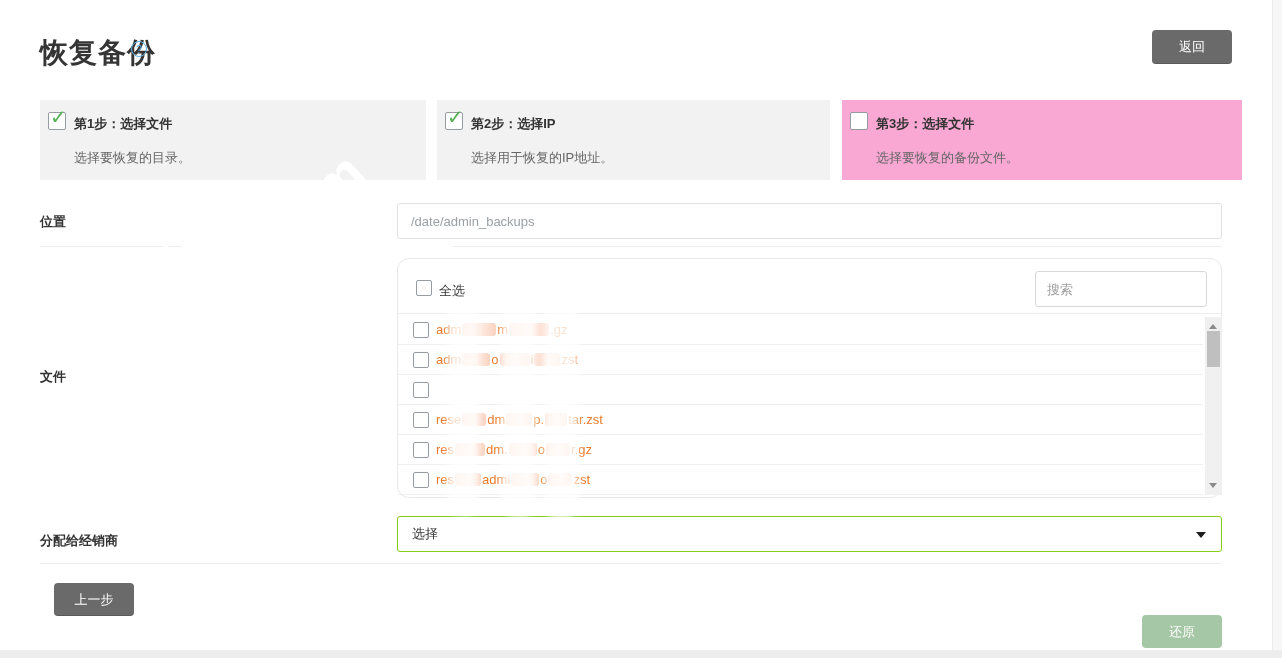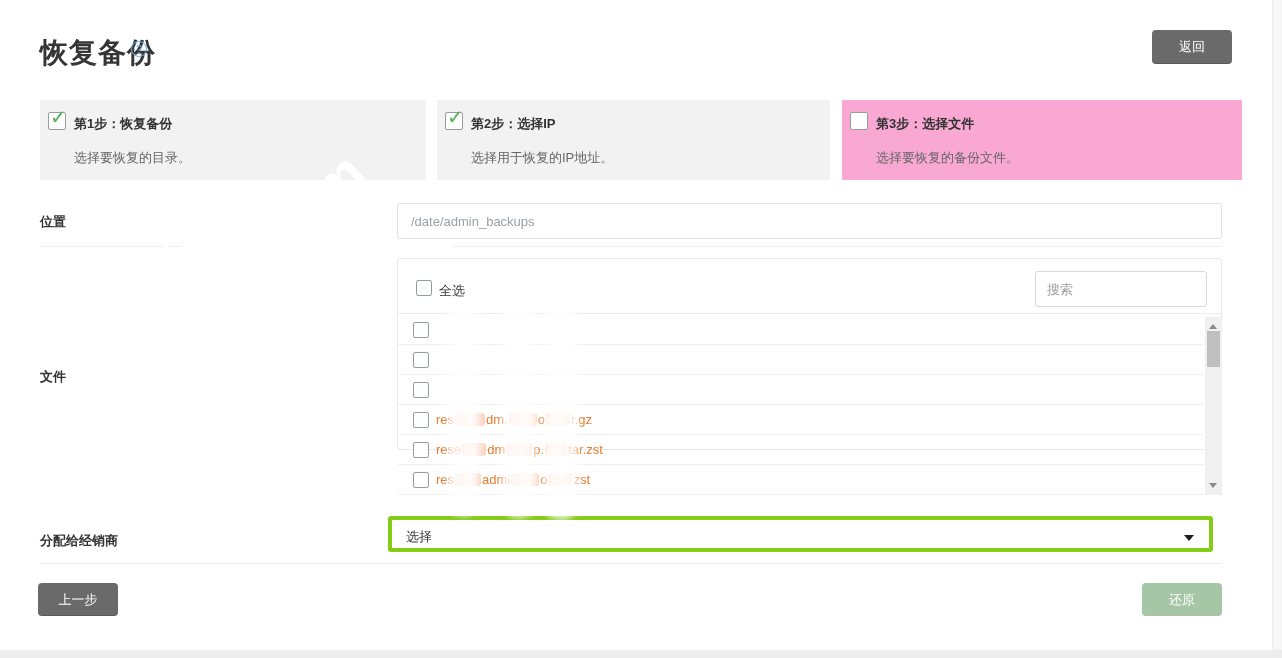--- a/index.html
+++ b/index.html
@@ -8,21 +8,21 @@
 
   
   .right-gutter { position:absolute; left:1272px; top:0; width:10px; height:658px; background:#f7f7f8; border-left:1px solid #ececec; }
   .bottom-bar { position:absolute; left:0; top:650px; width:1282px; height:8px; background:#ededed; }
 
   
   .page-title { position:absolute; left:40px; top:34px; font-size:28px; font-weight:bold; color:#353535; letter-spacing:1px; }
   .help-icon { position:absolute; left:131px; top:41px; width:16px; height:16px; border:1px solid #5fb0e5; border-radius:50%; color:#5fb0e5; font-size:11px; line-height:14px; text-align:center; cursor:pointer; }
   .btn { position:absolute; border:none; border-radius:4px; color:#fff; font-size:13px; text-align:center; cursor:pointer; font-family:inherit; }
   .btn.dark { background:#6a6a6a; box-shadow:inset 0 -1px 0 rgba(0,0,0,.15); }
-  .btn.green { background:#a5c7a5; }
+  .btn.green { background:#a5c7a5;margin-top:32px; }
   .back-btn { left:1152px; top:30px; width:80px; height:34px;text-align:center; }
 
   
   .step { position:absolute; top:100px; height:80px; background:#f2f2f2; }
   .step.s1 { left:40px; width:386px; }
   .step.s2 { left:437px; width:393px; }
   .step.s3 { left:842px; width:400px; background:#f9a8d4; }
   .step-label { position:absolute; left:34px; top:15px; font-size:13px; font-weight:bold; color:#333; }
   .step-desc  { position:absolute; left:34px; top:49px; font-size:13px; color:#666; }
 
@@ -40,21 +40,21 @@
 
   .location-input { position:absolute; left:397px; top:203px; width:825px; height:36px; border:1px solid #e2e2e2; border-radius:3px; background:#fff; color:#9aa0a4; font-size:13px; padding:0 13px; font-family:inherit; outline:none; }
 
   .divider { position:absolute; height:1px; background:#ededed; }
   .d1a { left:40px; top:246px; width:123px; }
   .d1b { left:168px; top:246px; width:14px; }
   .d1c { left:453px; top:246px; width:769px; }
   .d2  { left:40px; top:563px; width:1182px; }
 
   
-  .file-panel { position:absolute; left:397px; top:258px; width:825px; height:192px; border:1px solid #e8e8e8; border-radius:3px; background:#fff; }
+  .file-panel { position:absolute; left:397px; top:258px; width:825px; height:240px; border:1px solid #e8e8e8; border-radius:12px; background:#fff; }
   .panel-head { position:absolute; left:0; top:0; width:100%; height:55px; border-bottom:1px solid #ececec; }
   .panel-head .cb { left:18px; top:21px; }
   .select-all-label { position:absolute; left:41px; top:23px; font-size:13px; color:#333; }
   .search-input { position:absolute; left:637px; top:12px; width:172px; height:36px; border:1px solid #d8d8d8; border-radius:3px; font-size:13px; color:#333; padding:0 11px; font-family:inherit; outline:none; }
   .search-input::placeholder { color:#9a9a9a; }
 
   .file-list { position:absolute; left:0; top:56px; width:805px; }
   .file-row { position:relative; height:30px; border-bottom:1px solid #f0f0f0; }
   .file-row .cb { left:15px; top:7px; }
   .file-link { position:absolute; left:38px; top:0; line-height:30px; font-size:13px; color:#e97b2c; cursor:pointer; white-space:nowrap; }
@@ -62,47 +62,47 @@
             background:linear-gradient(90deg,#fbd2bf,#fdeae0 55%,#fad0bd); opacity:.95; }
 
   
   .scrollbar { position:absolute; left:807px; top:58px; width:17px; height:178px; background:#f0f0f1; cursor:pointer; }
   .sb-arrow { position:absolute; left:4px; width:0; height:0; border-left:4px solid transparent; border-right:4px solid transparent; }
   .sb-arrow.up { top:7px; border-bottom:5px solid #8a8a8a; }
   .sb-arrow.down { bottom:7px; border-top:5px solid #8a8a8a; }
   .sb-thumb { position:absolute; left:2px; top:14px; width:13px; height:36px; background:#bfbfbf; cursor:grab; }
 
   
-  .select-box { position:absolute; left:388px; top:516px; width:825px; height:36px; border:4px solid #84cc16; border-radius:3px; background:#fff; cursor:pointer; }
+  .select-box { position:absolute; left:397px; top:516px; width:825px; height:36px; border:1px solid #84cc16; border-radius:3px; background:#fff; cursor:pointer; }
   .select-value { position:absolute; left:14px; top:0; line-height:34px; font-size:13px; color:#333; }
   .caret-down-icon { position:absolute; right:15px; top:15px; width:0; height:0; border-left:5px solid transparent; border-right:5px solid transparent; border-top:6px solid #1c1c1c; }
 
   
-  .prev-btn { left:38px; top:583px; width:80px; height:33px; }
+  .prev-btn { left:54px; top:583px; width:80px; height:33px; }
   .restore-btn { left:1142px; top:583px; width:80px; height:33px; }
 
   
   .watermark { position:absolute; left:172px; top:296px; transform:rotate(-42deg); transform-origin:0 50%; font-size:58px; font-weight:bold; color:#fff; letter-spacing:9px; white-space:nowrap; pointer-events:none; z-index:4; }
   .blur-strip { position:absolute; background:rgba(255,255,255,.78); border-radius:16px; filter:blur(3px); pointer-events:none; z-index:3; }
   .strip1 { left:448px; top:298px; width:30px; height:218px; }
   .strip2 { left:502px; top:296px; width:34px; height:222px; }
   .strip3 { left:544px; top:300px; width:34px; height:220px; }
 </style>
 </head>
 <body>
 
 <div class="app">
 
   <h1 class="page-title">恢复备份</h1>
   <span class="help-icon">?</span>
   <button class="btn dark back-btn">返回</button>
 
   <div class="step s1">
     <span class="cb checked"></span>
-    <div class="step-label">第1步：恢复备份</div>
+    <div class="step-label">第1步：选择文件</div>
     <div class="step-desc">选择要恢复的目录。</div>
   </div>
   <div class="step s2">
     <span class="cb checked"></span>
     <div class="step-label">第2步：选择IP</div>
     <div class="step-desc">选择用于恢复的IP地址。</div>
   </div>
   <div class="step s3">
     <span class="cb"></span>
     <div class="step-label">第3步：选择文件</div>
@@ -119,34 +119,36 @@
   <div class="row-label lbl-files">文件</div>
   <div class="file-panel">
     <div class="panel-head">
       <span class="cb small"></span>
       <span class="select-all-label">全选</span>
       <input class="search-input" placeholder="搜索" style="">
     </div>
     <div class="file-list">
         <div class="file-row">
           <span class="cb small"></span>
+          <span class="file-link"><span>adm</span><span class="redact" style="width: 34px;"></span><span>m</span><span class="redact" style="width: 40px;"></span><span>.gz</span></span>
+        </div>
+        <div class="file-row">
+          <span class="cb small"></span>
+          <span class="file-link"><span>adm</span><span class="redact" style="width: 28px;"></span><span>o</span><span class="redact" style="width: 30px;"></span><span>i</span><span class="redact" style="width: 26px;"></span><span>zst</span></span>
         </div>
         <div class="file-row">
           <span class="cb small"></span>
         </div>
         <div class="file-row">
           <span class="cb small"></span>
+          <span class="file-link"><span>rese</span><span class="redact" style="width: 24px;"></span><span>dm</span><span class="redact" style="width: 26px;"></span><span>p.</span><span class="redact" style="width: 22px;"></span><span>tar.zst</span></span>
         </div>
         <div class="file-row">
           <span class="cb small"></span>
           <span class="file-link"><span>res</span><span class="redact" style="width: 30px;"></span><span>dm.</span><span class="redact" style="width: 28px;"></span><span>o</span><span class="redact" style="width: 24px;"></span><span>r.gz</span></span>
-        </div>
-        <div class="file-row">
-          <span class="cb small"></span>
-          <span class="file-link"><span>rese</span><span class="redact" style="width: 24px;"></span><span>dm</span><span class="redact" style="width: 26px;"></span><span>p.</span><span class="redact" style="width: 22px;"></span><span>tar.zst</span></span>
         </div>
         <div class="file-row">
           <span class="cb small"></span>
           <span class="file-link"><span>res</span><span class="redact" style="width: 26px;"></span><span>admi</span><span class="redact" style="width: 28px;"></span><span>o</span><span class="redact" style="width: 24px;"></span><span>zst</span></span>
         </div>
       </div>
     <div class="scrollbar">
       <span class="sb-arrow up"></span>
       <span class="sb-thumb"></span>
       <span class="sb-arrow down"></span>

